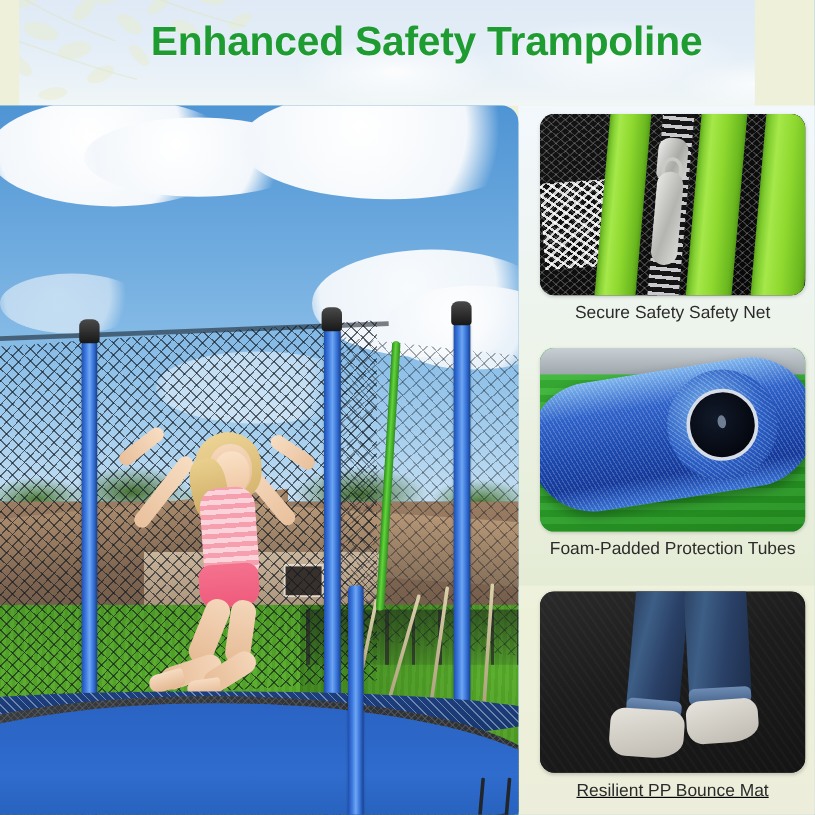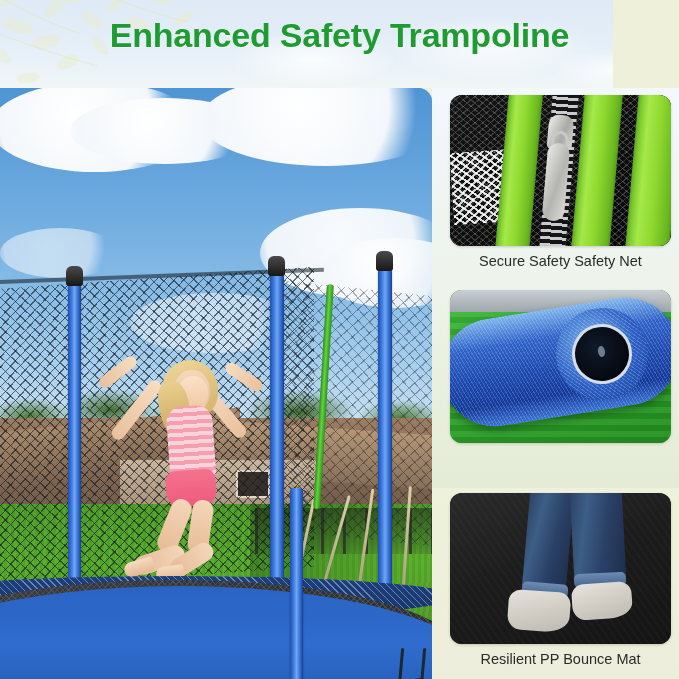--- a/index.html
+++ b/index.html
@@ -5,21 +5,21 @@
   * { margin:0; padding:0; box-sizing:border-box; }
   html,body { width:679px; height:679px; overflow:hidden; }
   body {
     font-family:"Liberation Sans", sans-serif;
     background:#eef0da;
     position:relative;
   }
 
   
   #header {
-    position:absolute; left:0; top:0; width:613px; height:88px;
+    position:absolute; left:16px; top:0; width:613px; height:88px;
     background:linear-gradient(180deg,#dfeaf6 0%, #e3edf7 40%, #eaf2f8 75%, #f1f6f6 100%);
     overflow:hidden;
     padding-left:39px;
   }
   
   #header .leaf-tex {
     position:absolute; left:-12px; top:-18px; width:215px; height:120px;
     opacity:.55;
   }
   #header .clouds {
@@ -360,21 +360,21 @@
     position:absolute; left:122px; top:34px; width:60px; height:60px; border-radius:50%;
     background:radial-gradient(circle at 42% 38%, #111a2a, #050810 70%);
     border:3px solid #d7dde6;
     transform:rotate(-9deg);
   }
   .foam-dot {
     position:absolute; left:148px; top:56px; width:7px; height:11px; border-radius:50%;
     background:#6e7d92; transform:rotate(-9deg);
   }
 
-  #card-3 { top:493px; }
+  #card-3 { top:493px;text-decoration:underline; }
   #card-3 .thumb { height:151px; background:#1b1b1b; }
   .mat-dark {
     position:absolute; inset:0;
     background:
       repeating-linear-gradient(55deg, rgba(255,255,255,.022) 0 2px, rgba(0,0,0,0) 2px 6px),
       linear-gradient(160deg,#2a2a2a 0%, #1c1c1c 45%, #141414 100%);
   }
   .jean {
     position:absolute; border-radius:8px 8px 5px 5px;
     background:linear-gradient(100deg,#2c4263 0%, #3d5e86 28%, #2a4066 62%, #1d2e4c 100%);
@@ -517,20 +517,21 @@
 </div>
 
 <div class="card" id="card-2">
   <div class="thumb">
     <div class="green-bg"></div>
     <div class="foam-tube"></div>
     <div class="foam-ring"></div>
     <div class="foam-inner"></div>
     <div class="foam-dot"></div>
   </div>
+  <div class="caption">Foam-Padded Protection Tubes</div>
 </div>
 
 <div class="card" id="card-3">
   <div class="thumb">
     <div class="mat-dark"></div>
     <div class="jean jean-l"></div>
     <div class="jean jean-r"></div>
     <div class="cuff cuff-r"></div>
     <div class="sock sock-r"></div>
     <div class="cuff cuff-l"></div>

